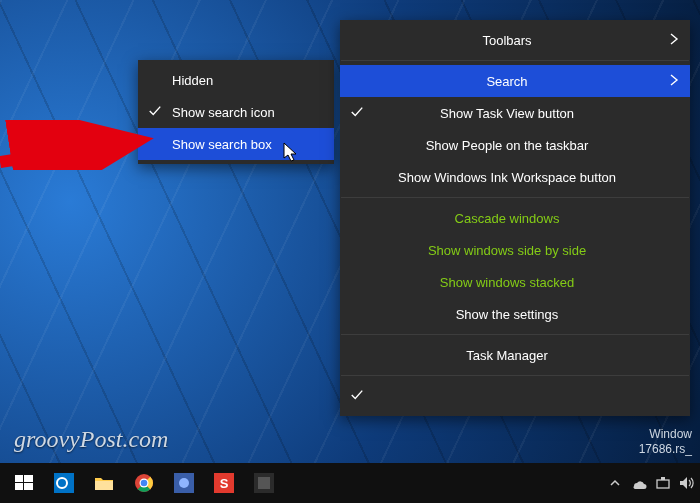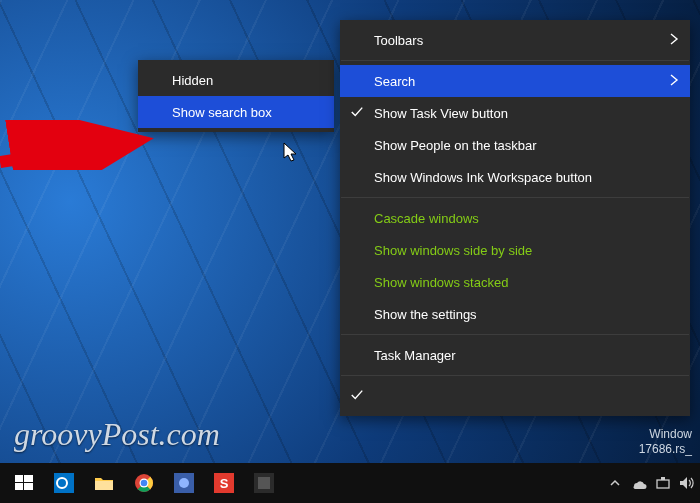--- a/index.html
+++ b/index.html
@@ -20,25 +20,25 @@
   .menu .item.highlight{background:#1d4ed8;}
   .menu .sep{height:1px;background:#3d3d3d;margin:4px 1px;}
   .menu .check{position:absolute;left:10px;top:8px;width:14px;height:14px;color:#fff;}
   .menu .chev{position:absolute;right:10px;top:9px;width:12px;height:12px;}
   .menu .gear{position:absolute;left:8px;top:8px;width:16px;height:16px;}
   
   .submenu{left:138px;top:60px;width:196px;}
   .submenu .item{padding-right:40px;}
   
   .mainmenu{left:340px;top:20px;right:10px;width:auto;}
-  .mainmenu .item{padding-right:50px;}
+  .mainmenu .item{padding-right:50px;justify-content:center;}
   
   .build{position:absolute;right:8px;bottom:46px;color:#cfd8e3;font-size:12px;text-align:right;line-height:15px;z-index:4;}
   
-  .watermark{position:absolute;left:14px;bottom:50px;font-size:32px;font-style:italic;color:#cfd8e3;font-family:Georgia,serif;text-shadow:0 1px 2px rgba(0,0,0,.6);z-index:4;}
+  .watermark{position:absolute;left:14px;bottom:50px;font-size:24px;font-style:italic;color:#cfd8e3;font-family:Georgia,serif;text-shadow:0 1px 2px rgba(0,0,0,.6);z-index:4;}
   
   .arrow{position:absolute;left:0;top:120px;z-index:30;}
   
   .cursor{position:absolute;left:283px;top:142px;z-index:40;}
 </style>
 </head>
 <body>
 
 <div class="desktop">
 
@@ -55,20 +55,26 @@
       <path d="M0,0 L12,5 L0,10 Z" fill="#e3000f"></path>
         </marker>
       </defs>
     <line x1="0" y1="42" x2="130" y2="22" stroke="#e3000f" stroke-width="12" marker-end="url(#ah)"></line>
   </svg>
 
   <div class="menu submenu">
     <div class="item">
       <span>Hidden</span>
     </div>
+    <div class="item">
+      <svg class="check" viewBox="0 0 16 16">
+          <path d="M2 8 L6 12 L14 3" stroke="#fff" stroke-width="1.6" fill="none"></path>
+        </svg>
+      <span>Show search icon</span>
+    </div>
     <div class="item highlight">
       <span>Show search box</span>
     </div>
   </div>
 
   <div class="menu mainmenu">
     <div class="item">
       <span>Toolbars</span>
       <svg class="chev" viewBox="0 0 12 12">
           <path d="M3 1 L9 6 L3 11" stroke="#fff" stroke-width="1.4" fill="none"></path>

